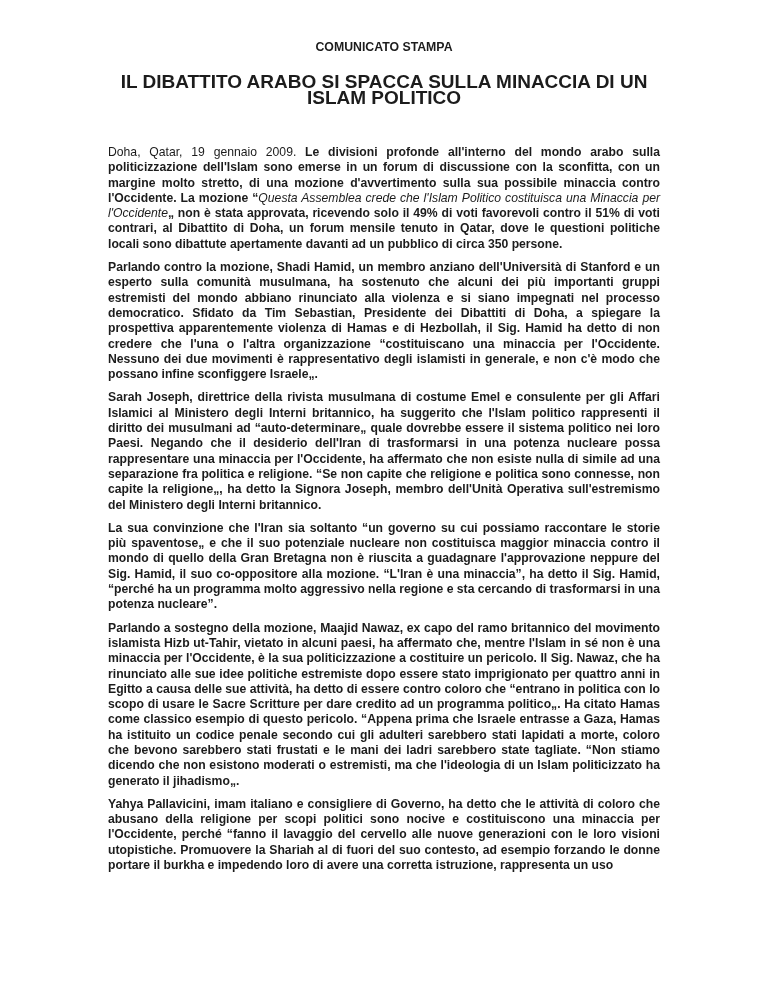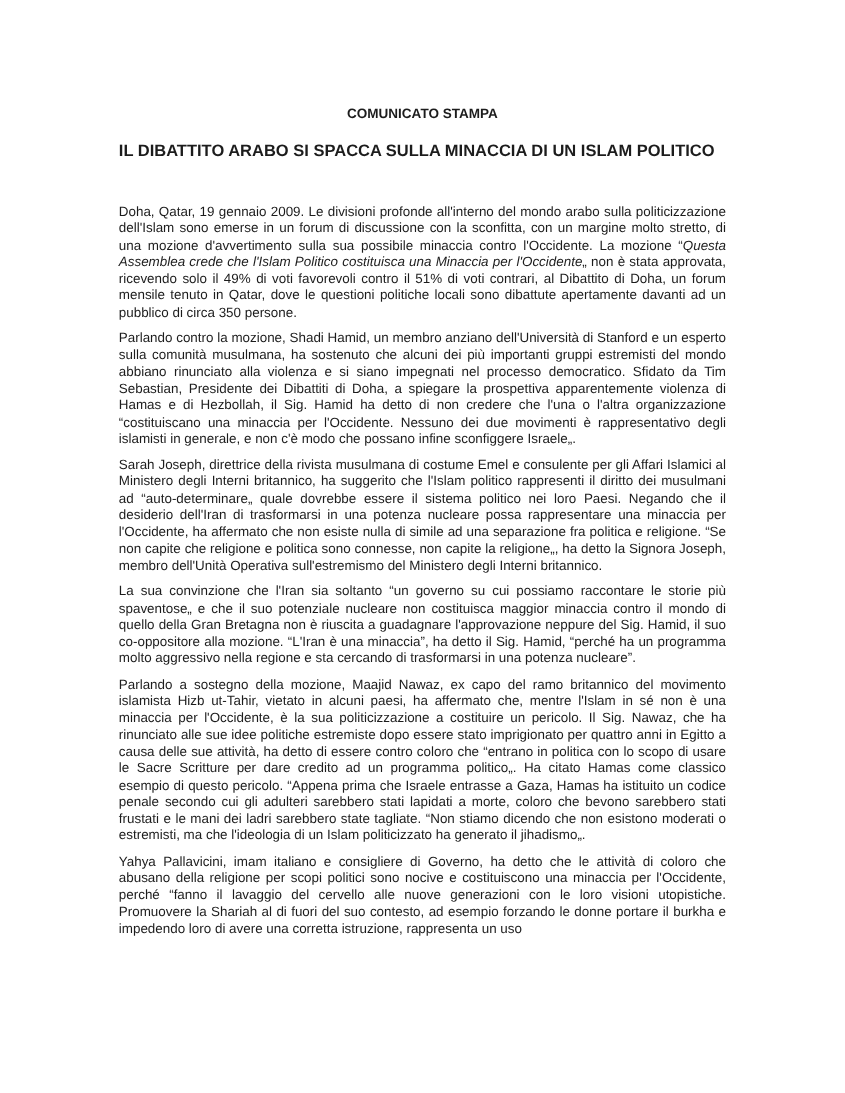--- a/index.html
+++ b/index.html
@@ -14,44 +14,44 @@
     background: #ffffff;
     overflow: hidden;
     font-family: "Liberation Sans", sans-serif;
     color: #1c1c1c;
   }
   .content {
     position: absolute;
     left: 108px;
     top: 0;
     width: 552px;
-    padding-top: 96px;
+    padding-top: 40px;
     box-sizing: content-box;
   }
   .kicker {
     text-align: center;
     font-weight: bold;
     font-size: 12.3px;
     line-height: 15px;
     margin: 0;
   }
   .title {
-    text-align: left;
+    text-align: center;
     font-weight: bold;
-    font-size: 15px;
+    font-size: 19px;
     line-height: 16px;
     margin: 19px 0 39px 0;
   }
   .body-text p.para {
     margin: 0 0 8px 0;
     font-size: 12.2px;
     line-height: 15.3px;
     text-align: justify;
   }
-  .seg-normal { font-weight: normal; font-style: normal; }
+  .seg-normal { font-weight: bold; font-style: normal; }
   .seg-bold   { font-weight: normal;   font-style: normal; }
   .seg-italic { font-weight: normal; font-style: italic; }
 </style>
 </head>
 <body>
 
 <div class="page">
   <div class="content">
     <p class="kicker">COMUNICATO STAMPA</p>
     <h1 class="title">IL DIBATTITO ARABO SI SPACCA SULLA MINACCIA DI UN ISLAM POLITICO</h1>

